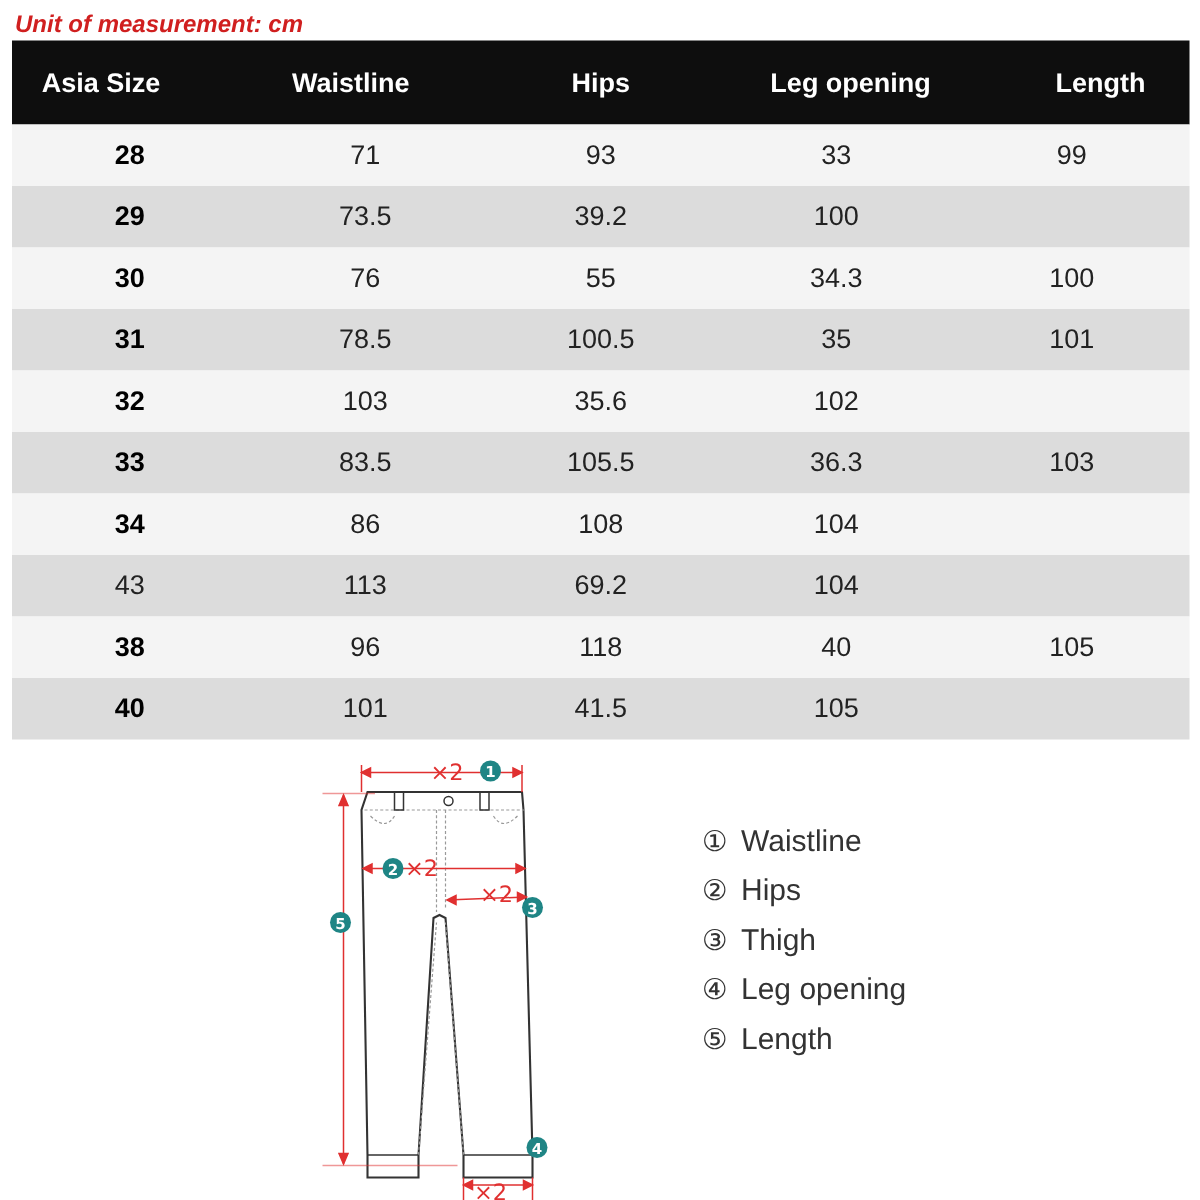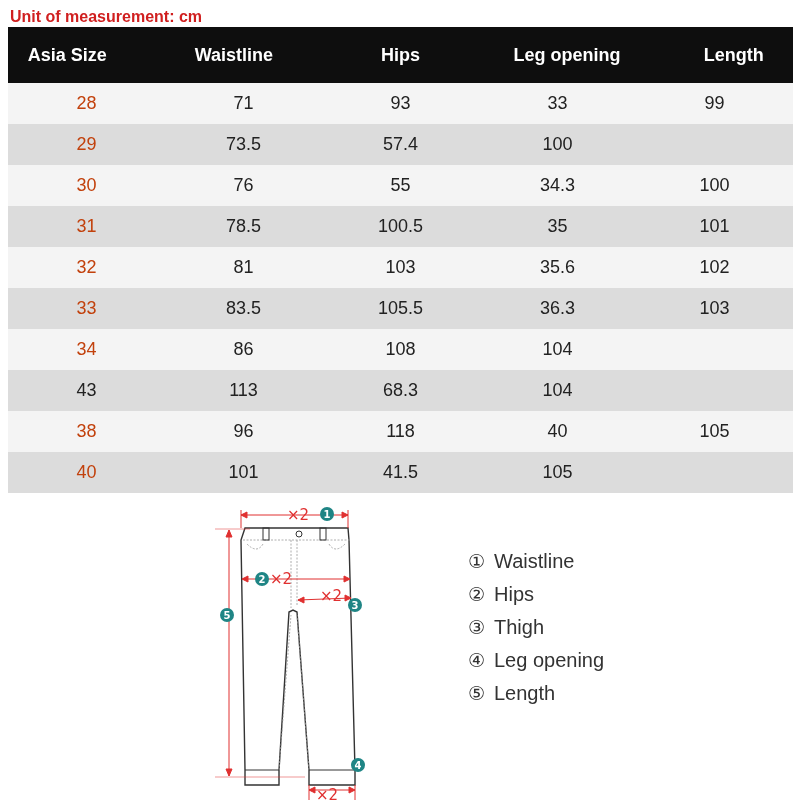--- a/index.html
+++ b/index.html
@@ -1,28 +1,28 @@
 <!DOCTYPE html>
 <html><head>
 <meta charset="utf-8">
 <style>
   html, body { margin: 0; padding: 0; background: #ffffff; }
   body { width: 800px; height: 800px; position: relative; overflow: hidden; font-family: "Liberation Sans", "DejaVu Sans", sans-serif; }
-  .unit { position: absolute; left: 10px; top: 7px; color: #d01f1f; font-size: 16px; font-weight: bold; line-height: 20px; }
+  .unit { position: absolute; left: 10px; top: 7px; color: #d01f1f; font-size: 16px; font-weight: bold; line-height: 20px; font-style: italic; }
   .table { position: absolute; left: 8px; top: 27px; width: 785px; }
   .thead { display: flex; height: 56px; background: #0e0e0e; color: #ffffff; font-size: 18px; font-weight: bold; align-items: center; gap: 48px; }
   .row { display: flex; height: 41px; align-items: center; font-size: 18px; color: #222; }
   .row:nth-child(odd) { background: #f4f4f4; }
   .row:nth-child(even) { background: #dcdcdc; }
   .c0 { width: 157px; text-align: center; }
   .c1 { width: 157px; text-align: center; }
   .c2 { width: 157px; text-align: center; }
   .c3 { width: 157px; text-align: center; }
   .c4 { width: 157px; text-align: center; }
-  .row .c0 { font-weight: normal; color: #c2410c; }
+  .row .c0 { font-weight: bold; color: #000000; }
   .diagram { position: absolute; left: 205px; top: 500px; width: 170px; height: 300px; }
   .legend { position: absolute; left: 468px; top: 545px; }
   .legend-item { display: flex; align-items: center; height: 33px; font-size: 20px; color: #333; }
   .legend-num { width: 24px; font-size: 19px; color: #333; margin-right: 2px; }
 </style>
 </head>
 <body>
 
 <div class="unit">Unit of measurement: cm</div>
 
@@ -38,61 +38,60 @@
     <div class="row">
         <div class="c0">28</div>
         <div class="c1">71</div>
         <div class="c2">93</div>
         <div class="c3">33</div>
         <div class="c4">99</div>
       </div>
     <div class="row">
         <div class="c0">29</div>
         <div class="c1">73.5</div>
-        <div class="c2">57.4</div>
+        <div class="c2">39.2</div>
         <div class="c4">100</div>
       </div>
     <div class="row">
         <div class="c0">30</div>
         <div class="c1">76</div>
         <div class="c2">55</div>
         <div class="c3">34.3</div>
         <div class="c4">100</div>
       </div>
     <div class="row">
         <div class="c0">31</div>
         <div class="c1">78.5</div>
         <div class="c2">100.5</div>
         <div class="c3">35</div>
         <div class="c4">101</div>
       </div>
     <div class="row">
         <div class="c0">32</div>
-        <div class="c1">81</div>
         <div class="c2">103</div>
         <div class="c3">35.6</div>
         <div class="c4">102</div>
       </div>
     <div class="row">
         <div class="c0">33</div>
         <div class="c1">83.5</div>
         <div class="c2">105.5</div>
         <div class="c3">36.3</div>
         <div class="c4">103</div>
       </div>
     <div class="row">
         <div class="c0">34</div>
         <div class="c1">86</div>
         <div class="c2">108</div>
         <div class="c4">104</div>
       </div>
     <div class="row">
         <div class="c1">43</div>
         <div class="c2">113</div>
-        <div class="c3">68.3</div>
+        <div class="c3">69.2</div>
         <div class="c4">104</div>
       </div>
     <div class="row">
         <div class="c0">38</div>
         <div class="c1">96</div>
         <div class="c2">118</div>
         <div class="c3">40</div>
         <div class="c4">105</div>
       </div>
     <div class="row">

